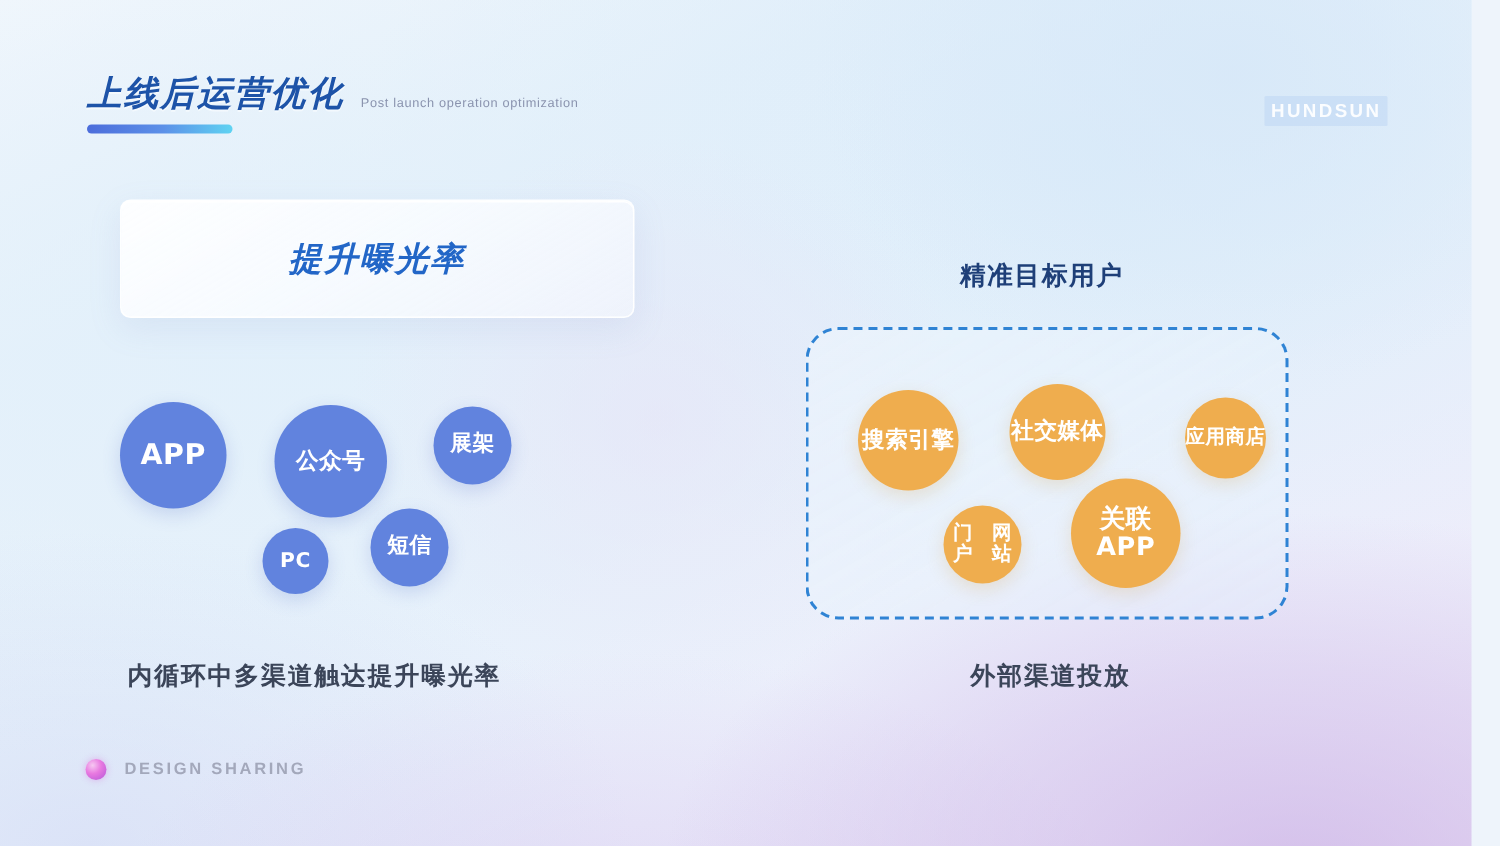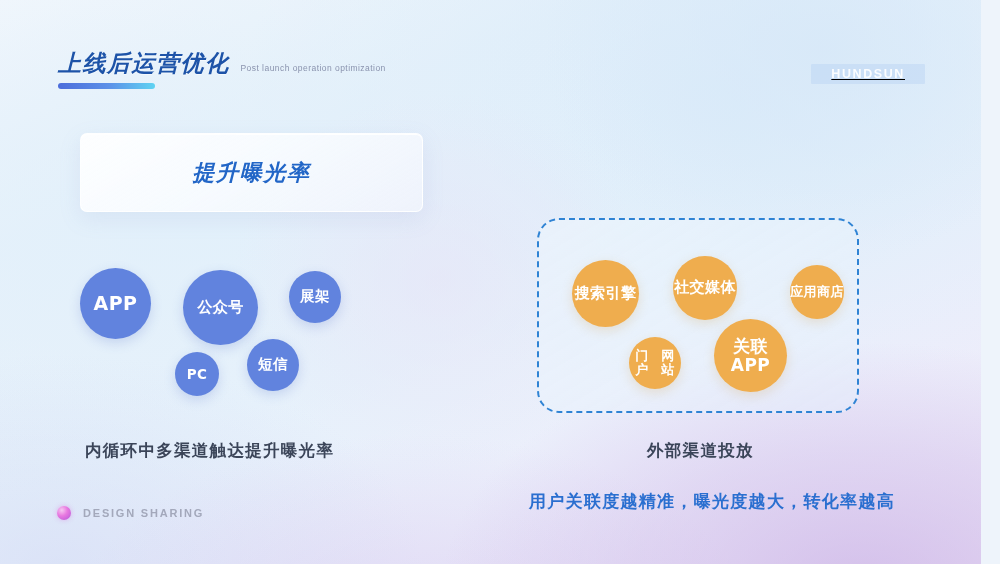--- a/index.html
+++ b/index.html
@@ -47,23 +47,22 @@
     font-size:8.5px; color:#8a93ae; letter-spacing:0.45px;
     padding-bottom:2px; white-space:nowrap;
   }
   .title-bar {
     margin-top:8px; width:97px; height:6px; border-radius:3px;
     background:linear-gradient(90deg,#4c6ddb 0%,#5c90e8 52%,#5fd3f2 100%);
   }
 
   #logo {
     position:absolute; right:56px; top:64px;
-    padding:3px 20px; border-radius:1px;
+    padding:3px 4px; border-radius:1px;
     background:rgba(179,207,243,0.40);
-    text-decoration:underline;
   }
   .logo-text {
     font-size:12.5px; font-weight:bold; letter-spacing:1.6px;
     color:rgba(255,255,255,0.92);
   }
 
   
   #card-exposure {
     position:absolute; left:80px; top:133px; width:343px; height:79px;
     border-radius:7px;
@@ -169,20 +168,21 @@
       <div class="bubble blue" style="left: 175px; top: 352px; width: 44px; height: 44px; font-size: 13.5px;">
         <span>PC</span>
       </div>
       <div class="bubble blue" style="left: 247px; top: 339px; width: 52px; height: 52px; font-size: 14.5px;">
         <span>短信</span>
       </div>
     </div>
 
   <div class="caption" id="caption-left">内循环中多渠道触达提升曝光率</div>
 
+  <div id="target-heading">精准目标用户</div>
   <div id="dashed-box"></div>
 
   <div id="right-bubbles">
       <div class="bubble orange" style="left: 572px; top: 260px; width: 67px; height: 67px; font-size: 15px;">
         <span>搜索</span>
         <span>引擎</span>
       </div>
       <div class="bubble orange" style="left: 673px; top: 256px; width: 64px; height: 64px; font-size: 15px;">
         <span>社交</span>
         <span>媒体</span>
@@ -195,20 +195,19 @@
         <span>门户</span>
         <span>网站</span>
       </div>
       <div class="bubble orange" style="left: 714px; top: 319px; width: 73px; height: 73px; font-size: 17px; flex-direction: column;">
         <span>关联</span>
         <span>APP</span>
       </div>
     </div>
 
   <div class="caption" id="caption-right">外部渠道投放</div>
-  <div id="tagline">用户关联度越精准，曝光度越大，转化率越高</div>
 
   <div id="footer">
     <div class="footer-orb"></div>
     <div class="footer-text">DESIGN SHARING</div>
   </div>
 
 </div>
 
 </body></html>

